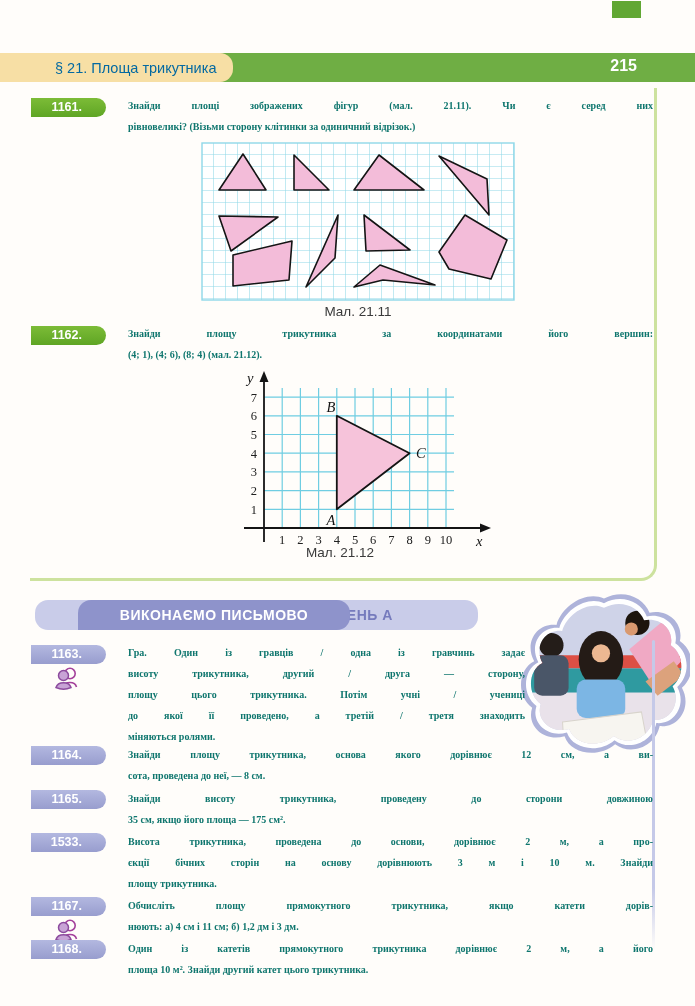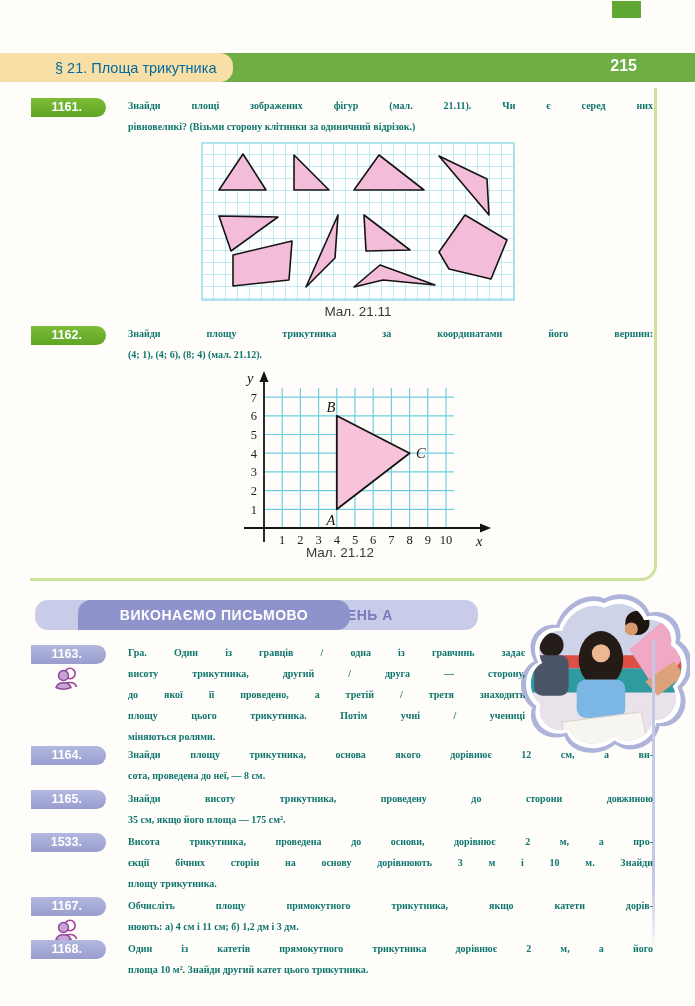--- a/index.html
+++ b/index.html
@@ -207,22 +207,22 @@
   <svg width="28" height="25" viewBox="0 0 28 25">
     <circle cx="17" cy="7.5" r="5.2" fill="none" stroke="#a4419b" stroke-width="1.6"></circle>
     <path d="M10.5,21 C12,15 22,15 23.5,21" fill="none" stroke="#a4419b" stroke-width="1.6"></path>
     <circle cx="10.5" cy="9.5" r="5" fill="#c8a3d6" stroke="#8c4b9e" stroke-width="1.5"></circle>
     <path d="M3,21.5 C5,15 16,15 18,21.5 Q10.5,25 3,21.5 Z" fill="#c8a3d6" stroke="#8c4b9e" stroke-width="1.5"></path>
   </svg>
 </div>
 <div class="ptxt narrow" style="top:642px">
   <div class="ln"><span class="lead">Гра.</span><span> Один із гравців / одна із гравчинь задає</span></div>
   <div class="ln">висоту трикутника, другий / друга — сторону,</div>
+  <div class="ln">площу цього трикутника. Потім учні / учениці</div>
   <div class="ln">до якої її проведено, а третій / третя знаходить</div>
-  <div class="ln">площу цього трикутника. Потім учні / учениці</div>
   <div class="ln last">міняються ролями.</div>
 </div>
 
 <div class="badge purple abs" style="top:746px">1164.</div>
 <div class="ptxt" style="top:744px">
   <div class="ln">Знайди площу трикутника, основа якого дорівнює 12 см, а ви-</div>
   <div class="ln last">сота, проведена до неї, — 8 см.</div>
 </div>
 
 <div class="badge purple abs" style="top:790px">1165.</div>

